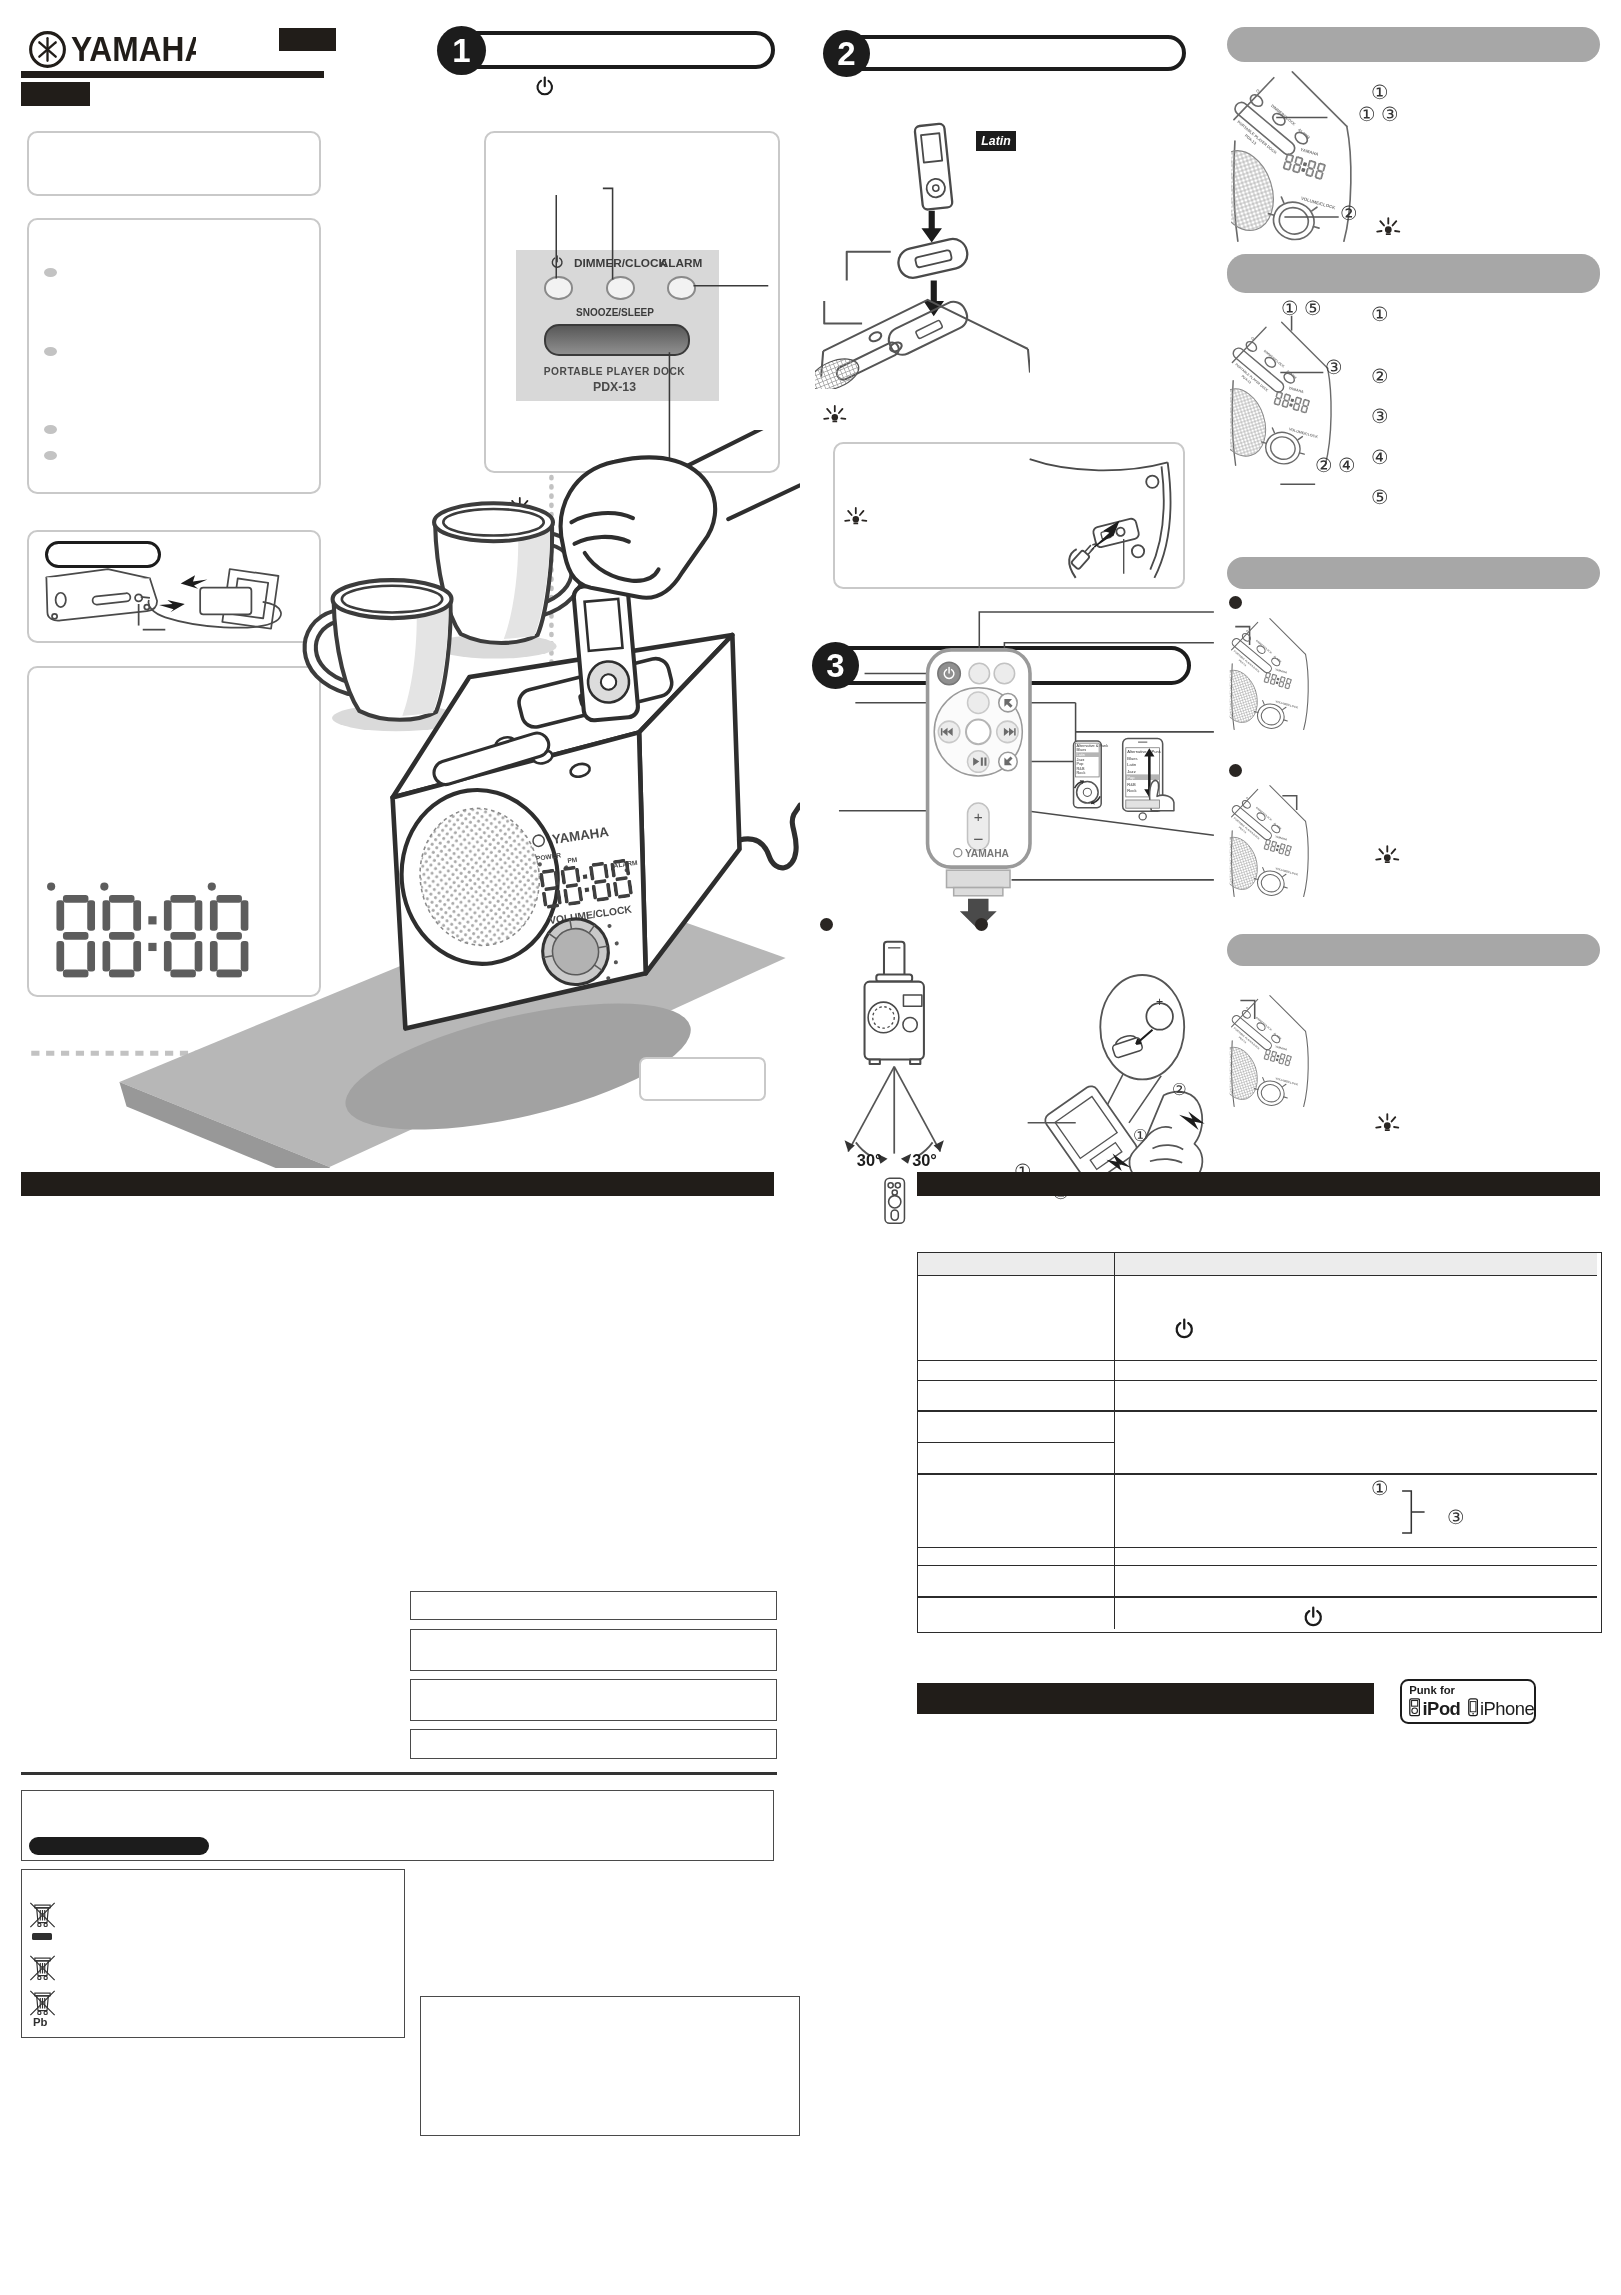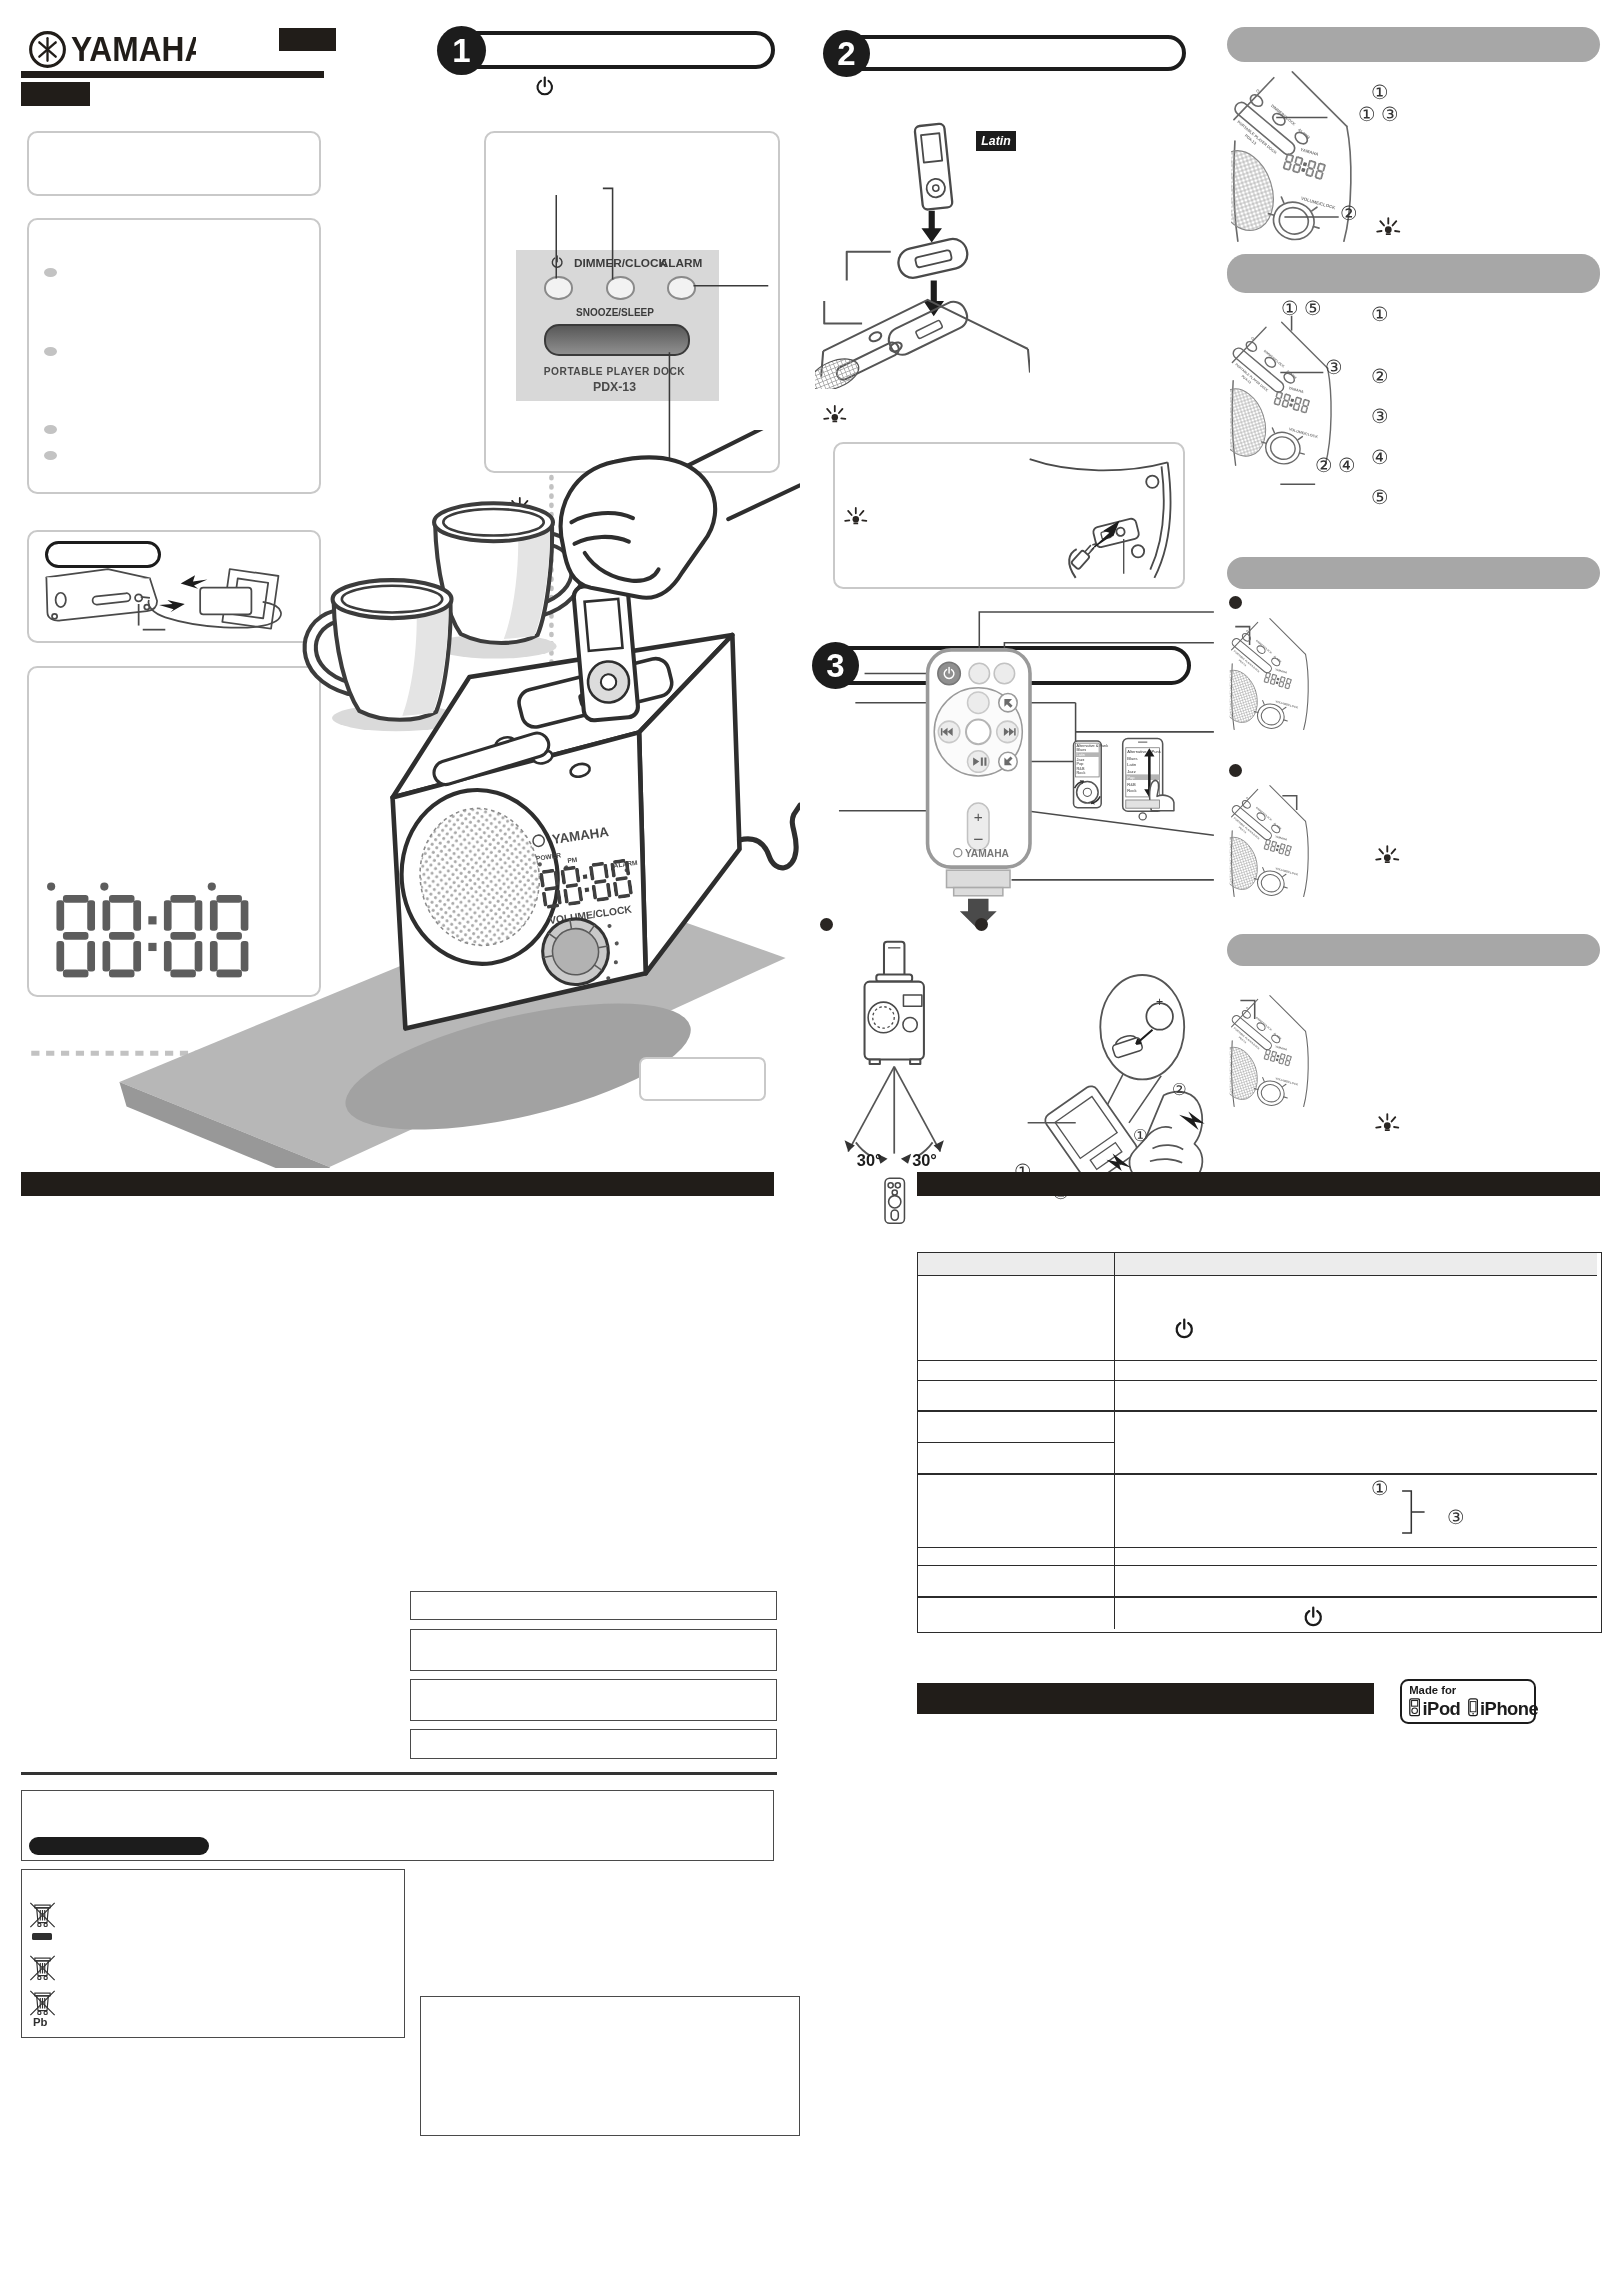--- a/index.html
+++ b/index.html
@@ -643,29 +643,29 @@
 <svg class="abs" style="left:29px;top:1989px" width="27" height="28" viewBox="0 0 60 62">
       <use href="#sym-weee" width="60" height="62"></use>
     </svg>
 <div class="abs" style="left:33px;top:2016px;font-size:11.3px;font-weight:bold;color:#2f2f2f">Pb</div>
 
 <div class="thinbox" style="left:420px;top:1996px;width:378px;height:138px"></div>
 
 <div class="blackbar" style="left:917px;top:1683px;width:457px;height:31px"></div>
 
 <div class="abs" style="left:1400px;top:1679px;width:132px;height:41px;border:2px solid #1c1c1c;border-radius:8.2px;background:#fff">
-  <div class="abs" style="left:7.2px;top:3.1px;font-size:11.3px;font-weight:bold;color:#1c1c1c">Made for</div>
+  <div class="abs" style="left:7.2px;top:3.1px;font-size:11.3px;font-weight:bold;color:#1c1c1c">Punk for</div>
   <svg class="abs" style="left:7.2px;top:17.4px" width="11.3" height="18.4" viewBox="0 0 22 36">
     <rect x="1.5" y="1.5" width="19" height="33" rx="3" fill="none" stroke="#1c1c1c" stroke-width="2.5"></rect>
     <rect x="5" y="5" width="12" height="11" fill="none" stroke="#1c1c1c" stroke-width="2"></rect>
     <circle cx="11" cy="25" r="5.5" fill="none" stroke="#1c1c1c" stroke-width="2"></circle>
   </svg>
   <div class="abs" style="left:20.5px;top:17.4px;font-size:18.4px;font-weight:bold;color:#1c1c1c;letter-spacing:-0.5px">iPod</div>
   <svg class="abs" style="left:66px;top:17.4px" width="10.2" height="18.4" viewBox="0 0 20 36">
     <rect x="1.5" y="1.5" width="17" height="33" rx="4" fill="none" stroke="#1c1c1c" stroke-width="2.5"></rect>
     <rect x="4.5" y="7" width="11" height="20" fill="none" stroke="#1c1c1c" stroke-width="1.8"></rect>
     <circle cx="10" cy="31" r="1.6" fill="#1c1c1c"></circle>
   </svg>
-  <div class="abs" style="left:78px;top:17.4px;font-size:18.4px;font-weight:bold;color:#1c1c1c;letter-spacing:-0.5px">iPhone</div>
+  <div class="abs" style="left:78px;top:17.4px;font-size:18.4px;font-weight:normal;color:#1c1c1c;letter-spacing:-0.5px">iPhone</div>
 </div>
 
 </div>
 
 
 </body></html>

